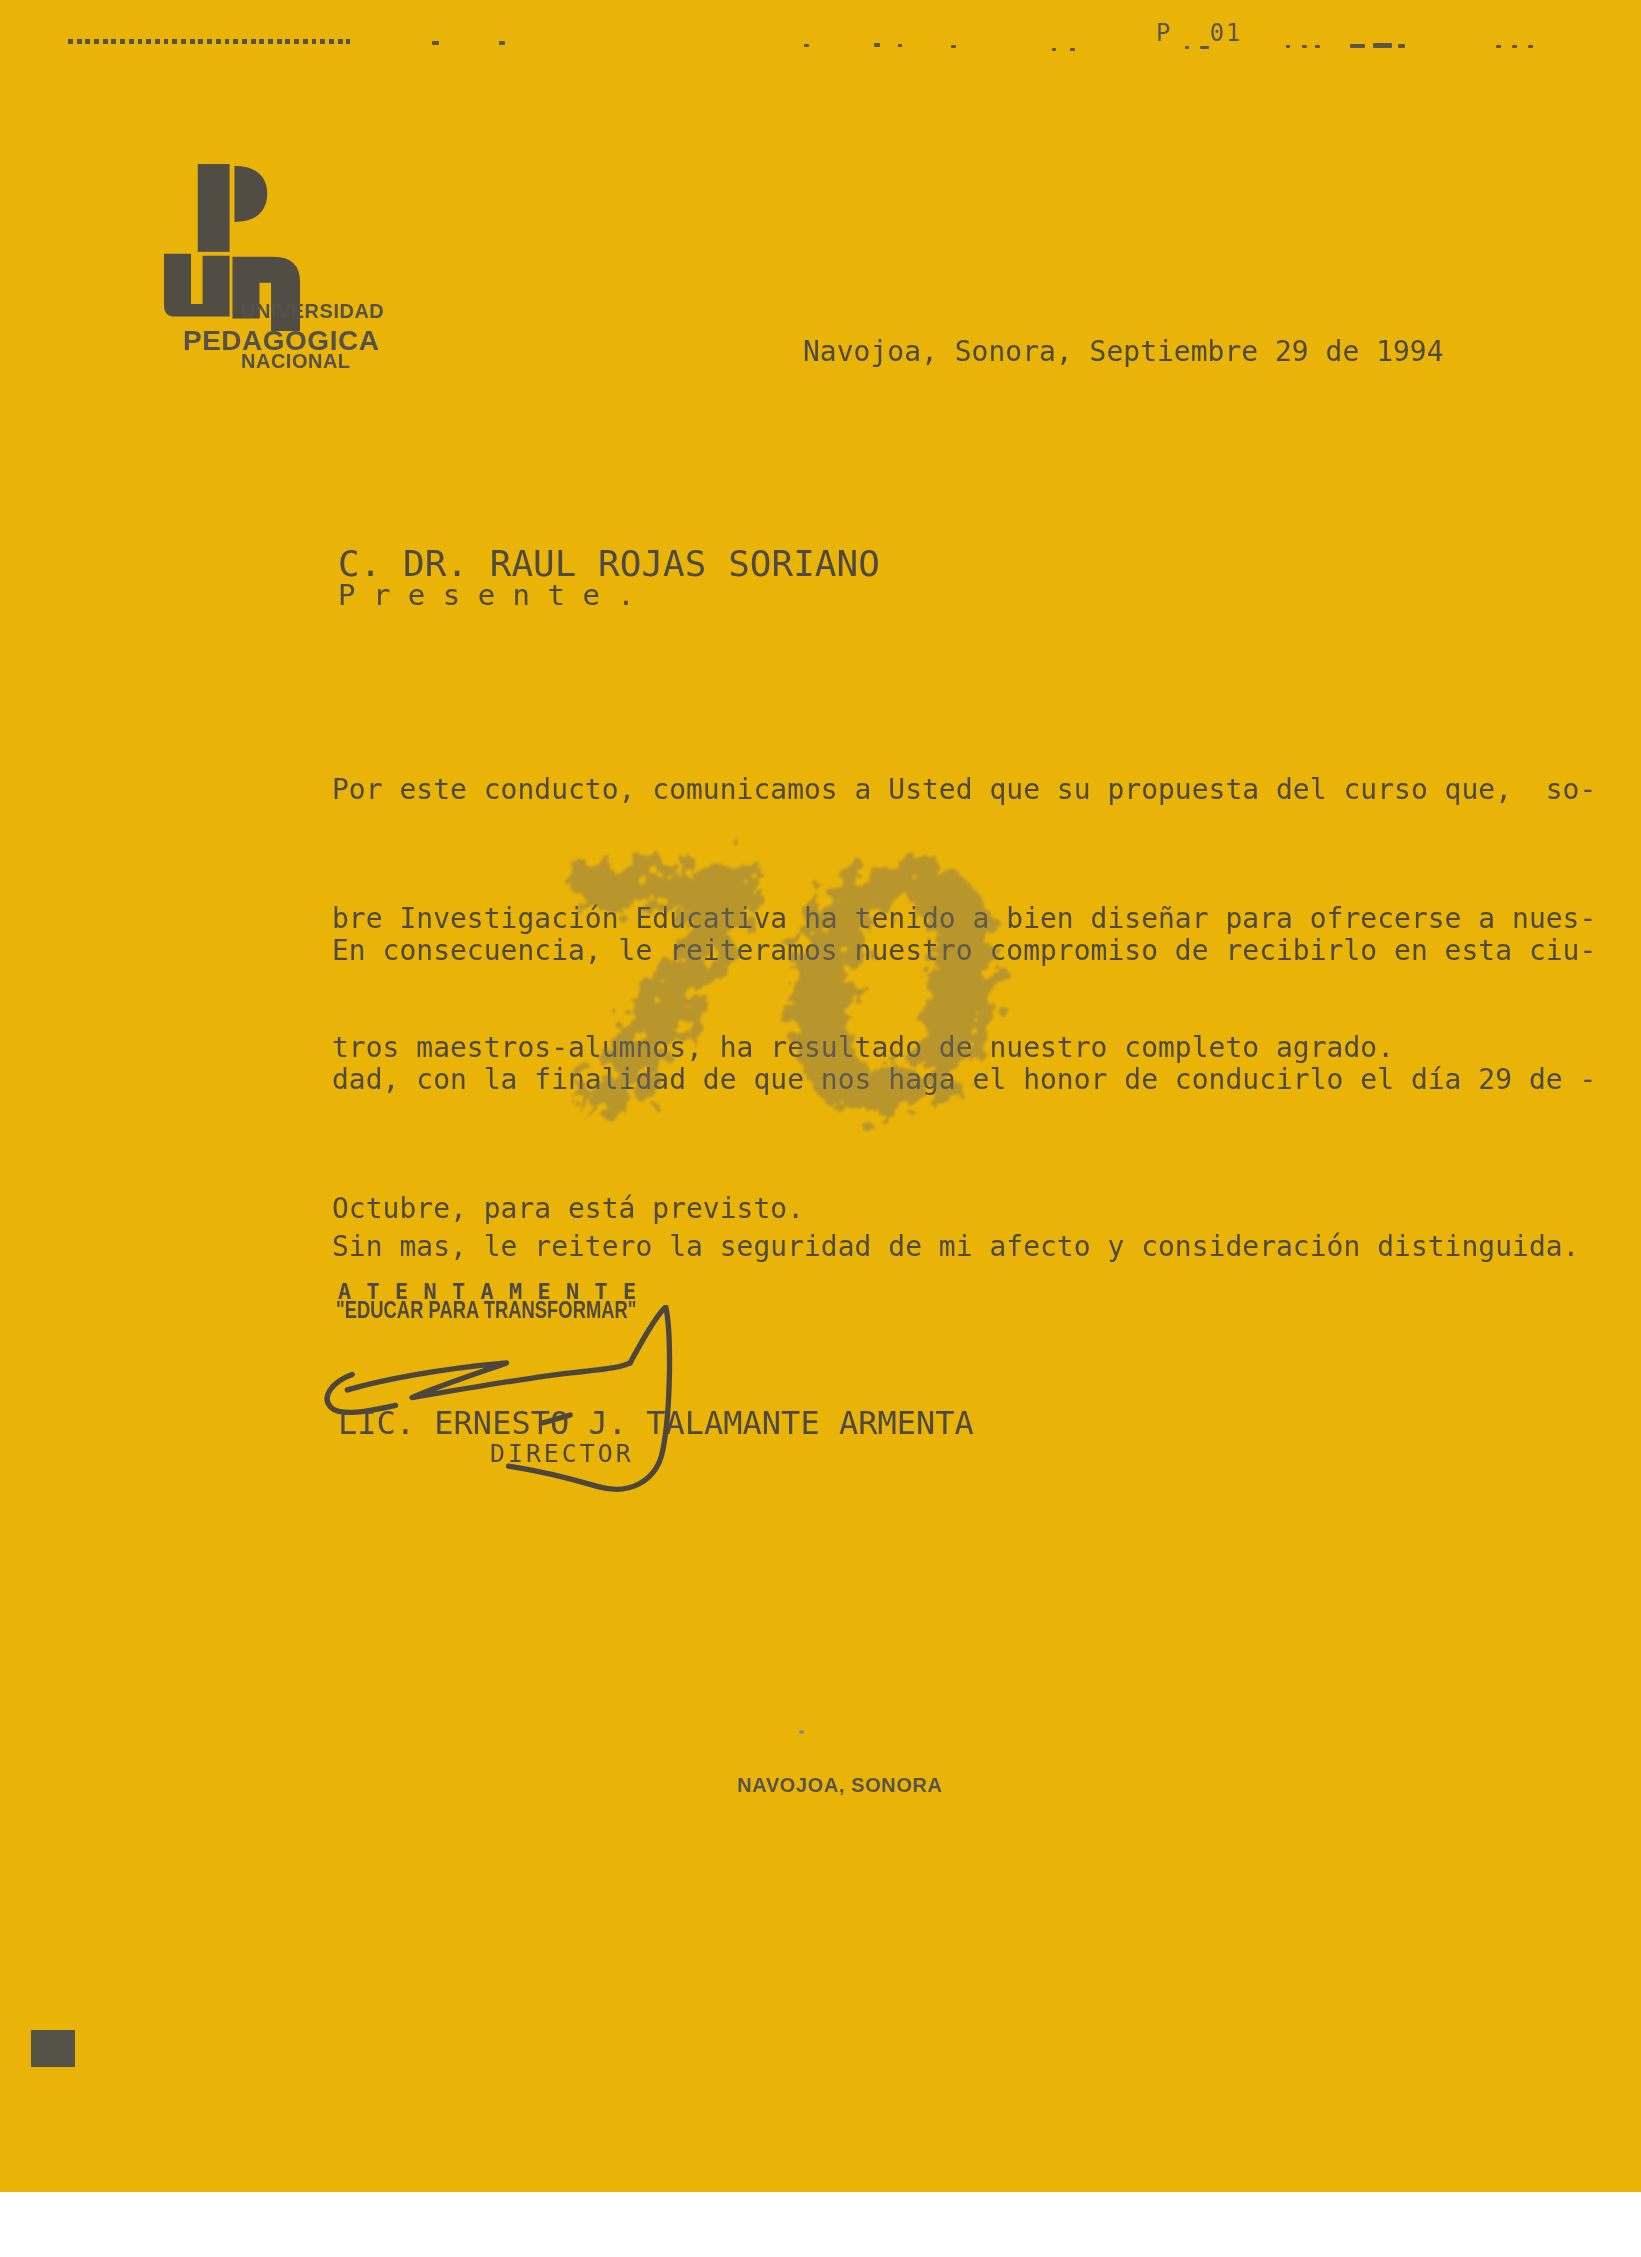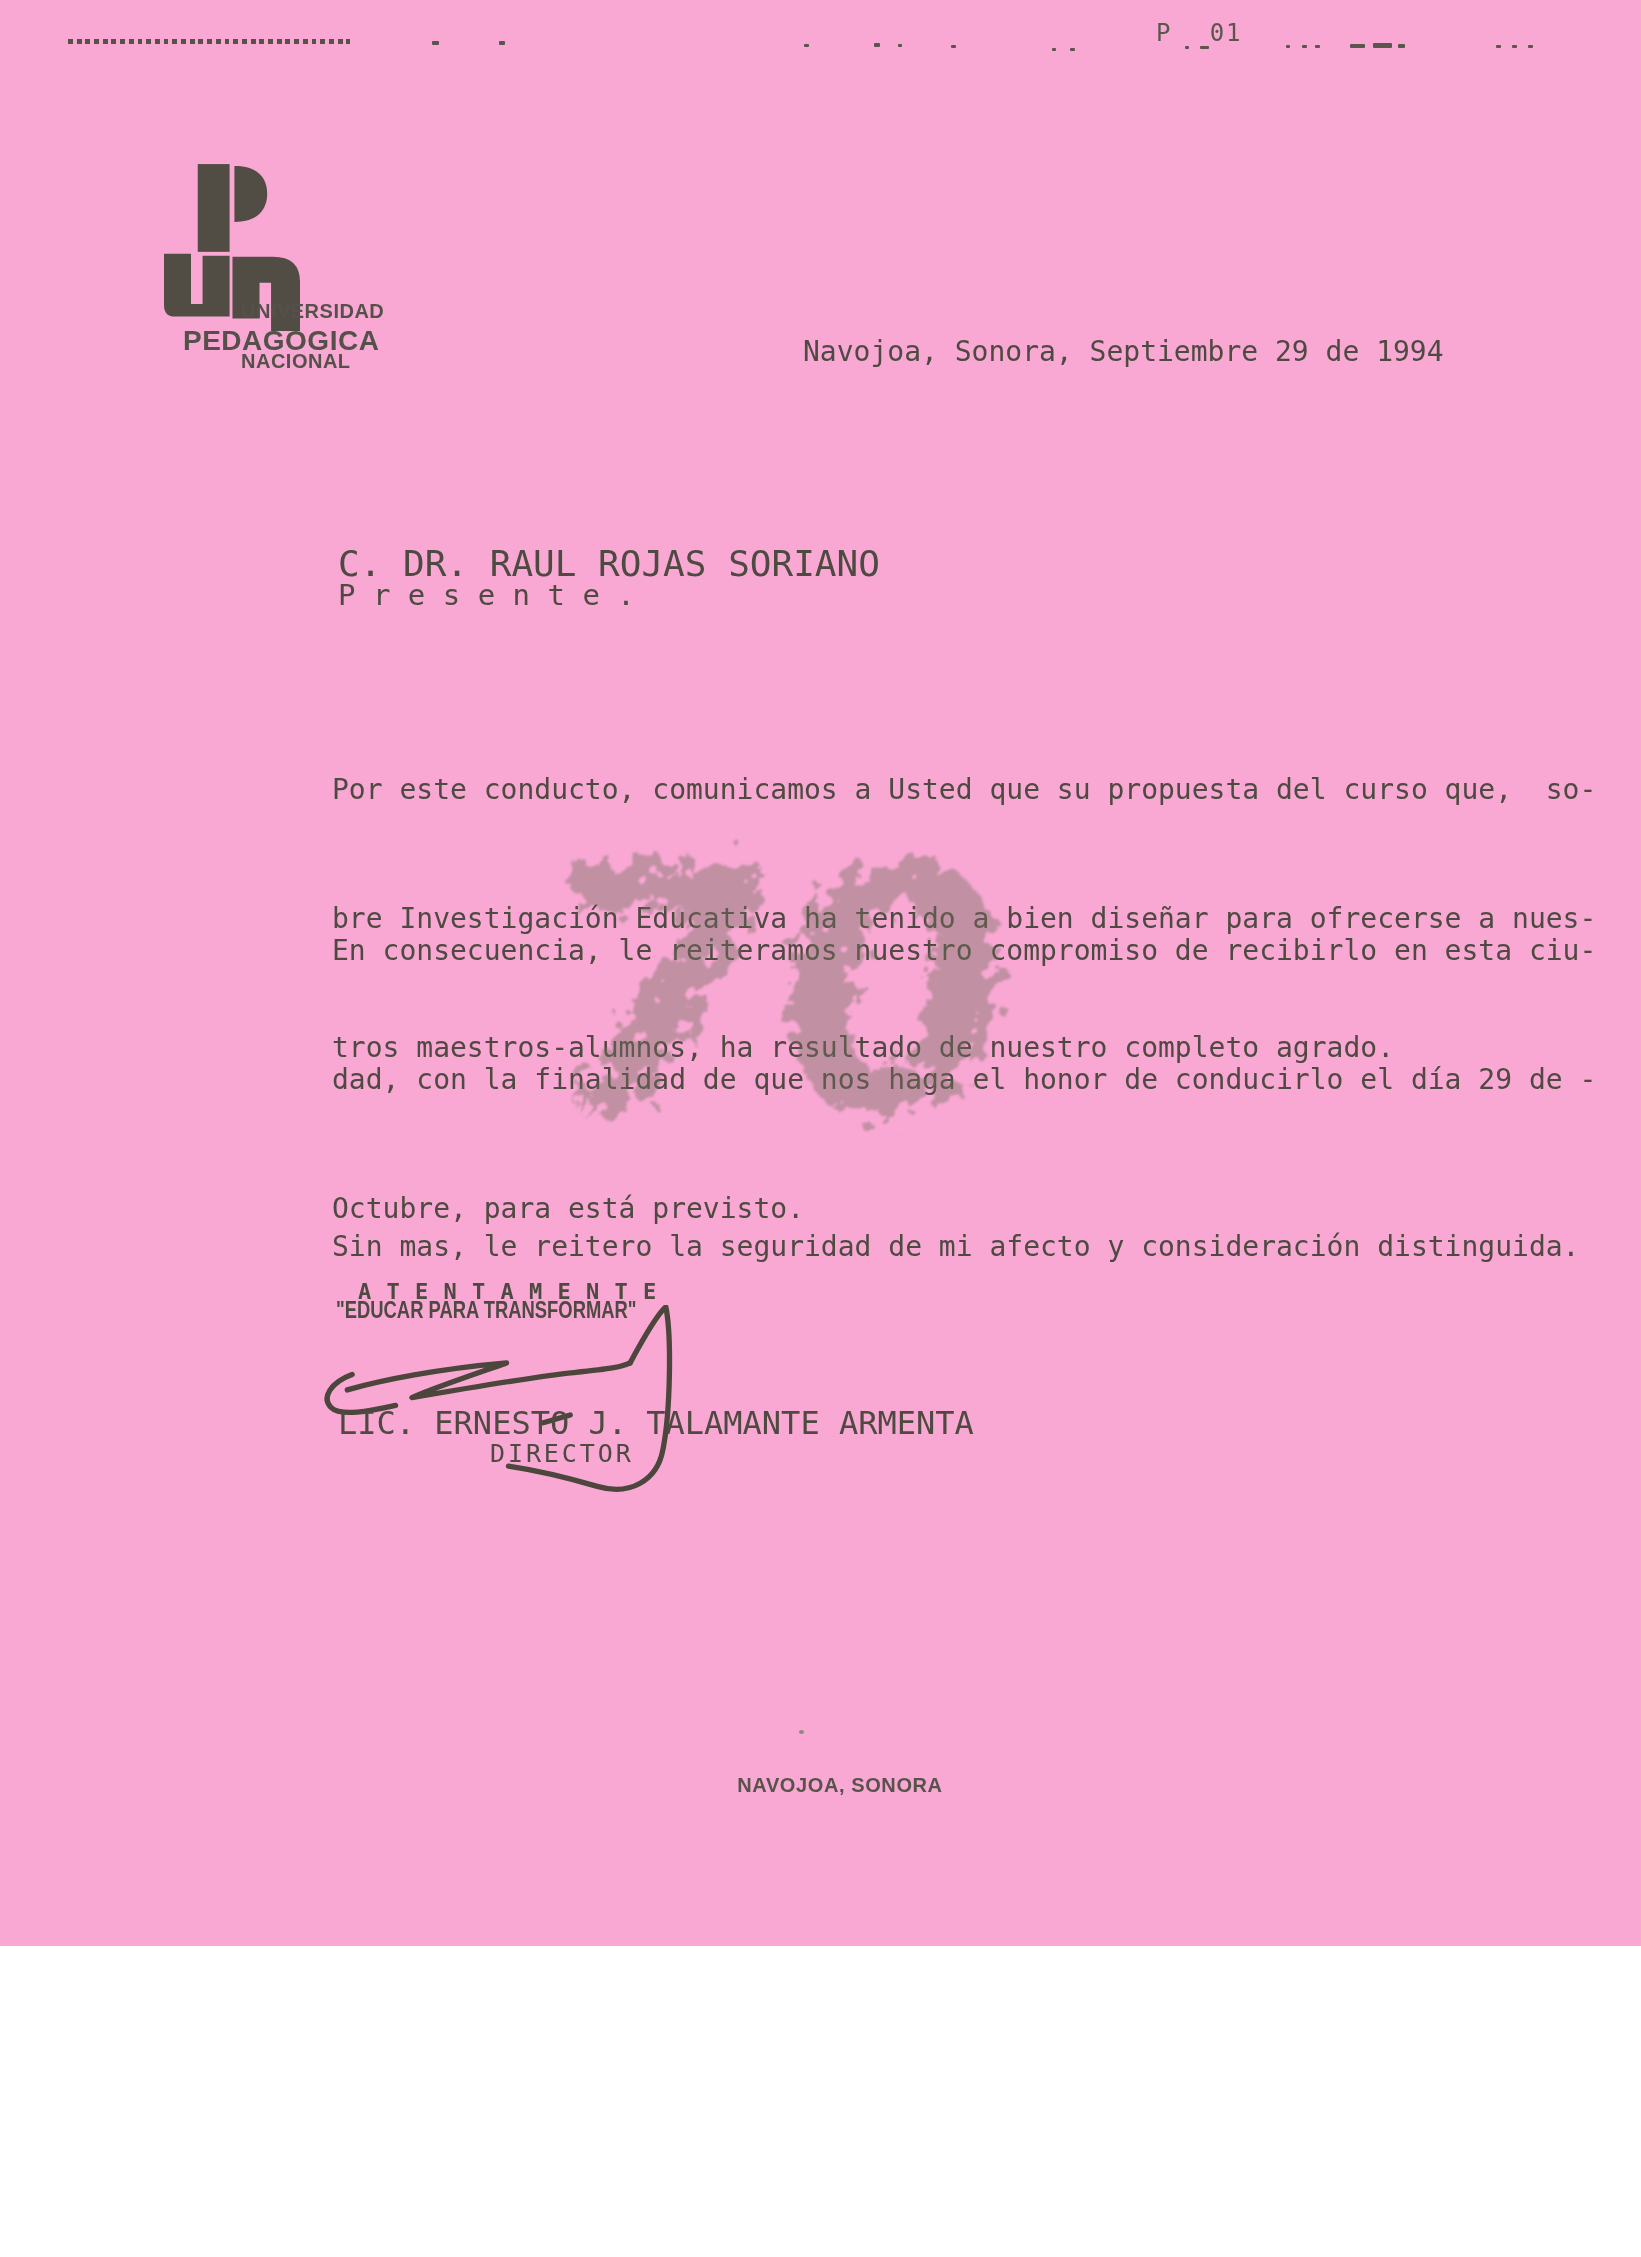--- a/index.html
+++ b/index.html
@@ -1,19 +1,19 @@
 <!DOCTYPE html>
 <html><head>
 <meta charset="utf-8">
 <style>
   html,body{margin:0;padding:0;background:#ffffff;}
   .page{
     position:relative;
-    width:1641px;height:1946px;
-    background:#f9a8d4;
+    width:1641px;height:2192px;
+    background:#eab308;
     overflow:hidden;
     font-family:"DejaVu Sans Mono", monospace;
     color:#4e4a41;
     text-decoration:underline;
   }
   
   .noise-dash{
     position:absolute;
     background:repeating-linear-gradient(90deg,#56524a 0 4.8px, rgba(0,0,0,0) 4.8px 8.7px);
   }
@@ -39,21 +39,21 @@
   .tw{position:absolute;font-size:28px;line-height:43px;white-space:pre;}
   .date-line{left:803px;top:330px;}
   .recipient{left:338px;top:542px;font-size:36px;}
   .salutation{left:338px;top:574px;font-size:29px;}
   .para{left:332px;}
   .para div{white-space:pre;}
   .p1{top:682px;}
   .p2{top:843px;}
   .p3{top:1012px;}
   .p4{top:1139px;}
-  .closing{left:338px;top:1270px;font-size:22px;font-weight:bold;letter-spacing:1px;margin-left:20px;}
+  .closing{left:338px;top:1270px;font-size:22px;font-weight:bold;letter-spacing:1px;}
   .motto{
     position:absolute;left:336px;top:1297px;
     font-family:"Liberation Sans", sans-serif;font-weight:bold;
     font-size:23px;color:#4e4a41;white-space:pre;
     transform:scaleX(0.8);transform-origin:left top;letter-spacing:0px;
   }
   .signer-name{left:338px;top:1402px;font-size:32px;}
   .signer-title{left:490px;top:1432px;font-size:25px;letter-spacing:2.9px;}
   .signature{position:absolute;left:323px;top:1305px;}
   

